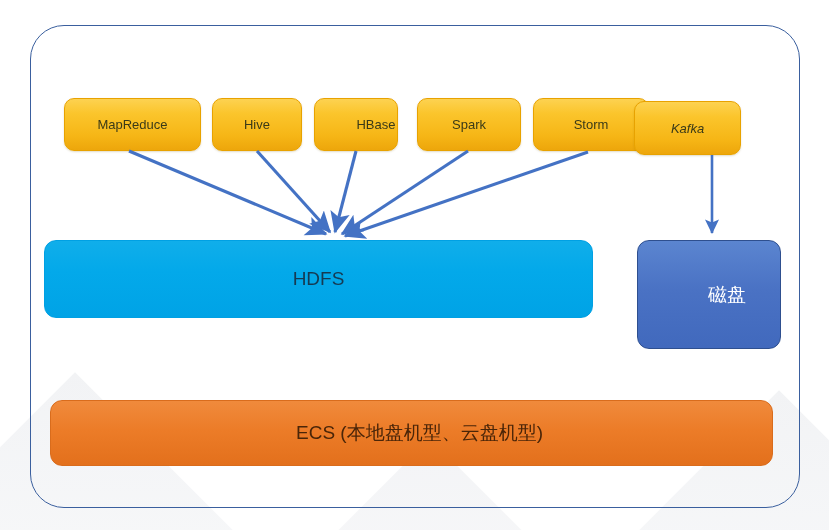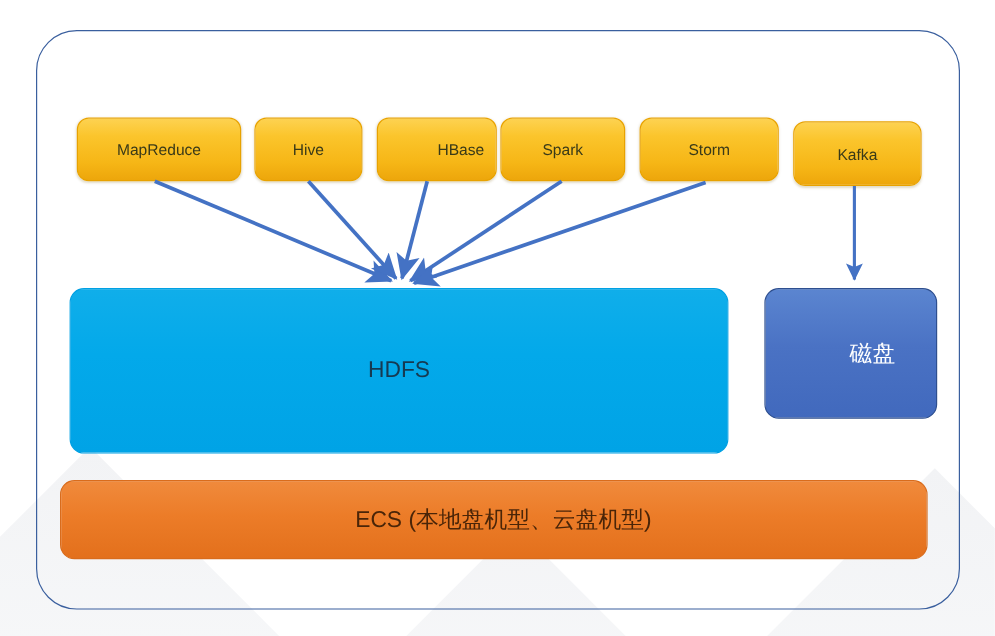--- a/index.html
+++ b/index.html
@@ -136,37 +136,37 @@
 
 
   <div class="node node-service" style="left:64px; top:98px; width:137px; height:53px;">
     <span>MapReduce</span>
   </div>
 
   <div class="node node-service" style="left:212px; top:98px; width:90px; height:53px;">
     <span>Hive</span>
   </div>
 
-  <div class="node node-service" style="left:314px; top:98px; width:100px; height:53px;padding-left:40px;">
+  <div class="node node-service" style="left:314px; top:98px; width:84px; height:53px;padding-left:40px;">
     <span>HBase</span>
   </div>
 
   <div class="node node-service" style="left:417px; top:98px; width:104px; height:53px;">
     <span>Spark</span>
   </div>
 
   <div class="node node-service" style="left:533px; top:98px; width:116px; height:53px;">
     <span>Storm</span>
   </div>
 
-  <div class="node node-service" style="left:661px; top:101px; width:107px; height:54px;">
+  <div class="node node-service" style="left:634px; top:101px; width:107px; height:54px;font-style:italic;">
     <span>Kafka</span>
   </div>
 
-  <div class="node node-hdfs" style="left:58px; top:240px; width:549px; height:138px;">
+  <div class="node node-hdfs" style="left:44px; top:240px; width:549px; height:78px;">
     <span>HDFS</span>
   </div>
 
   <div class="node node-disk" style="left:637px; top:240px; width:144px; height:109px;">
     <span>磁盘</span>
   </div>
 
   <div class="node node-ecs" style="left:50px; top:400px; width:723px; height:66px;padding-left:16px;">
     <span>ECS (本地盘机型、云盘机型)</span>
   </div>

